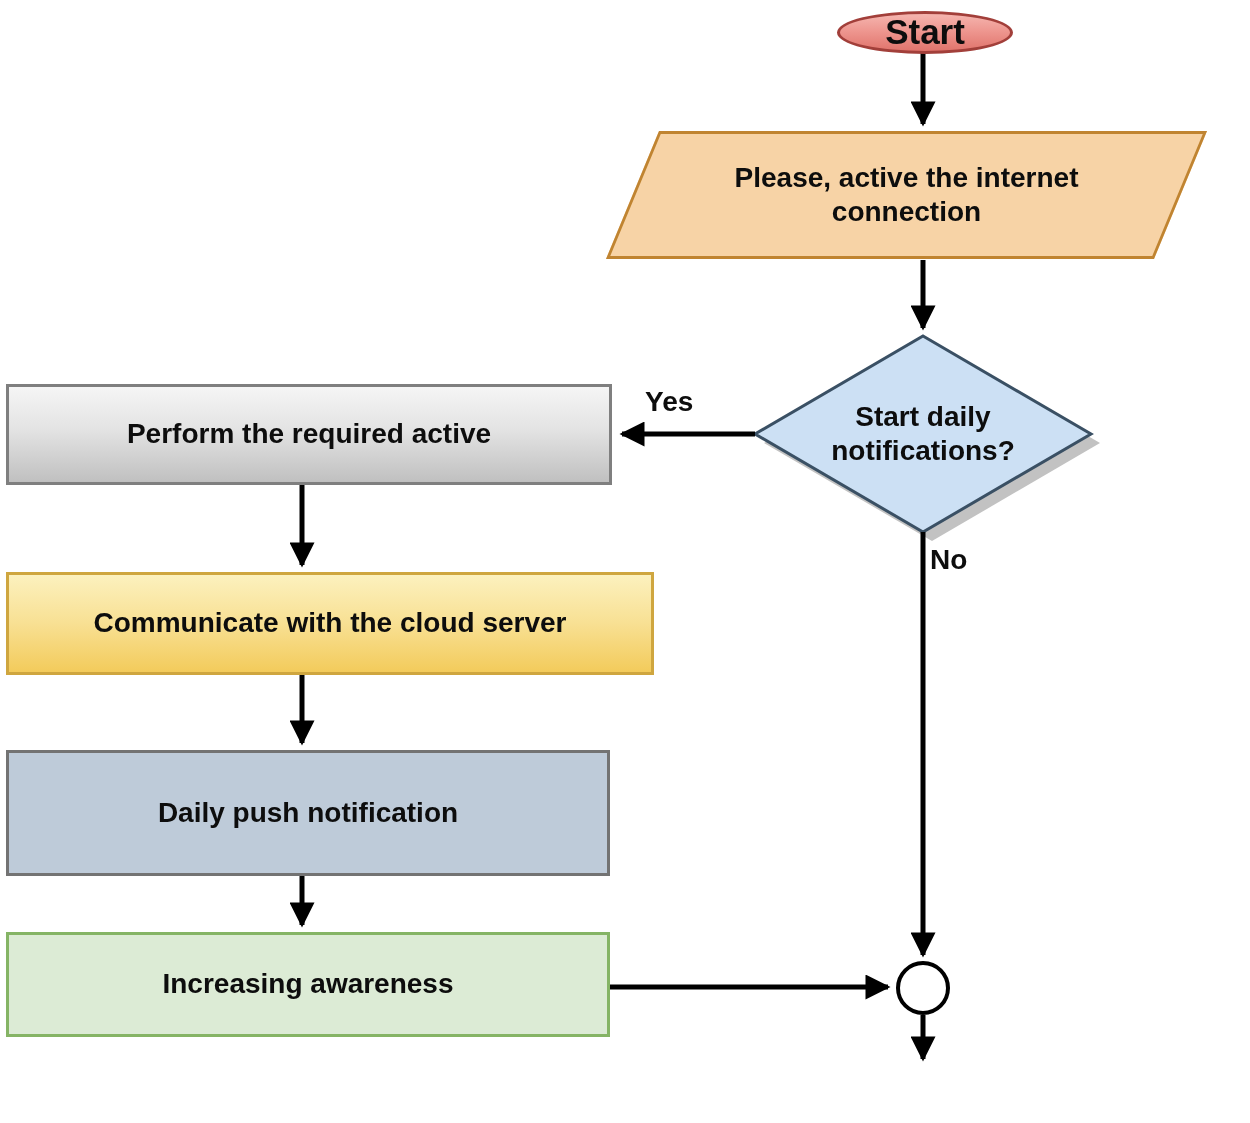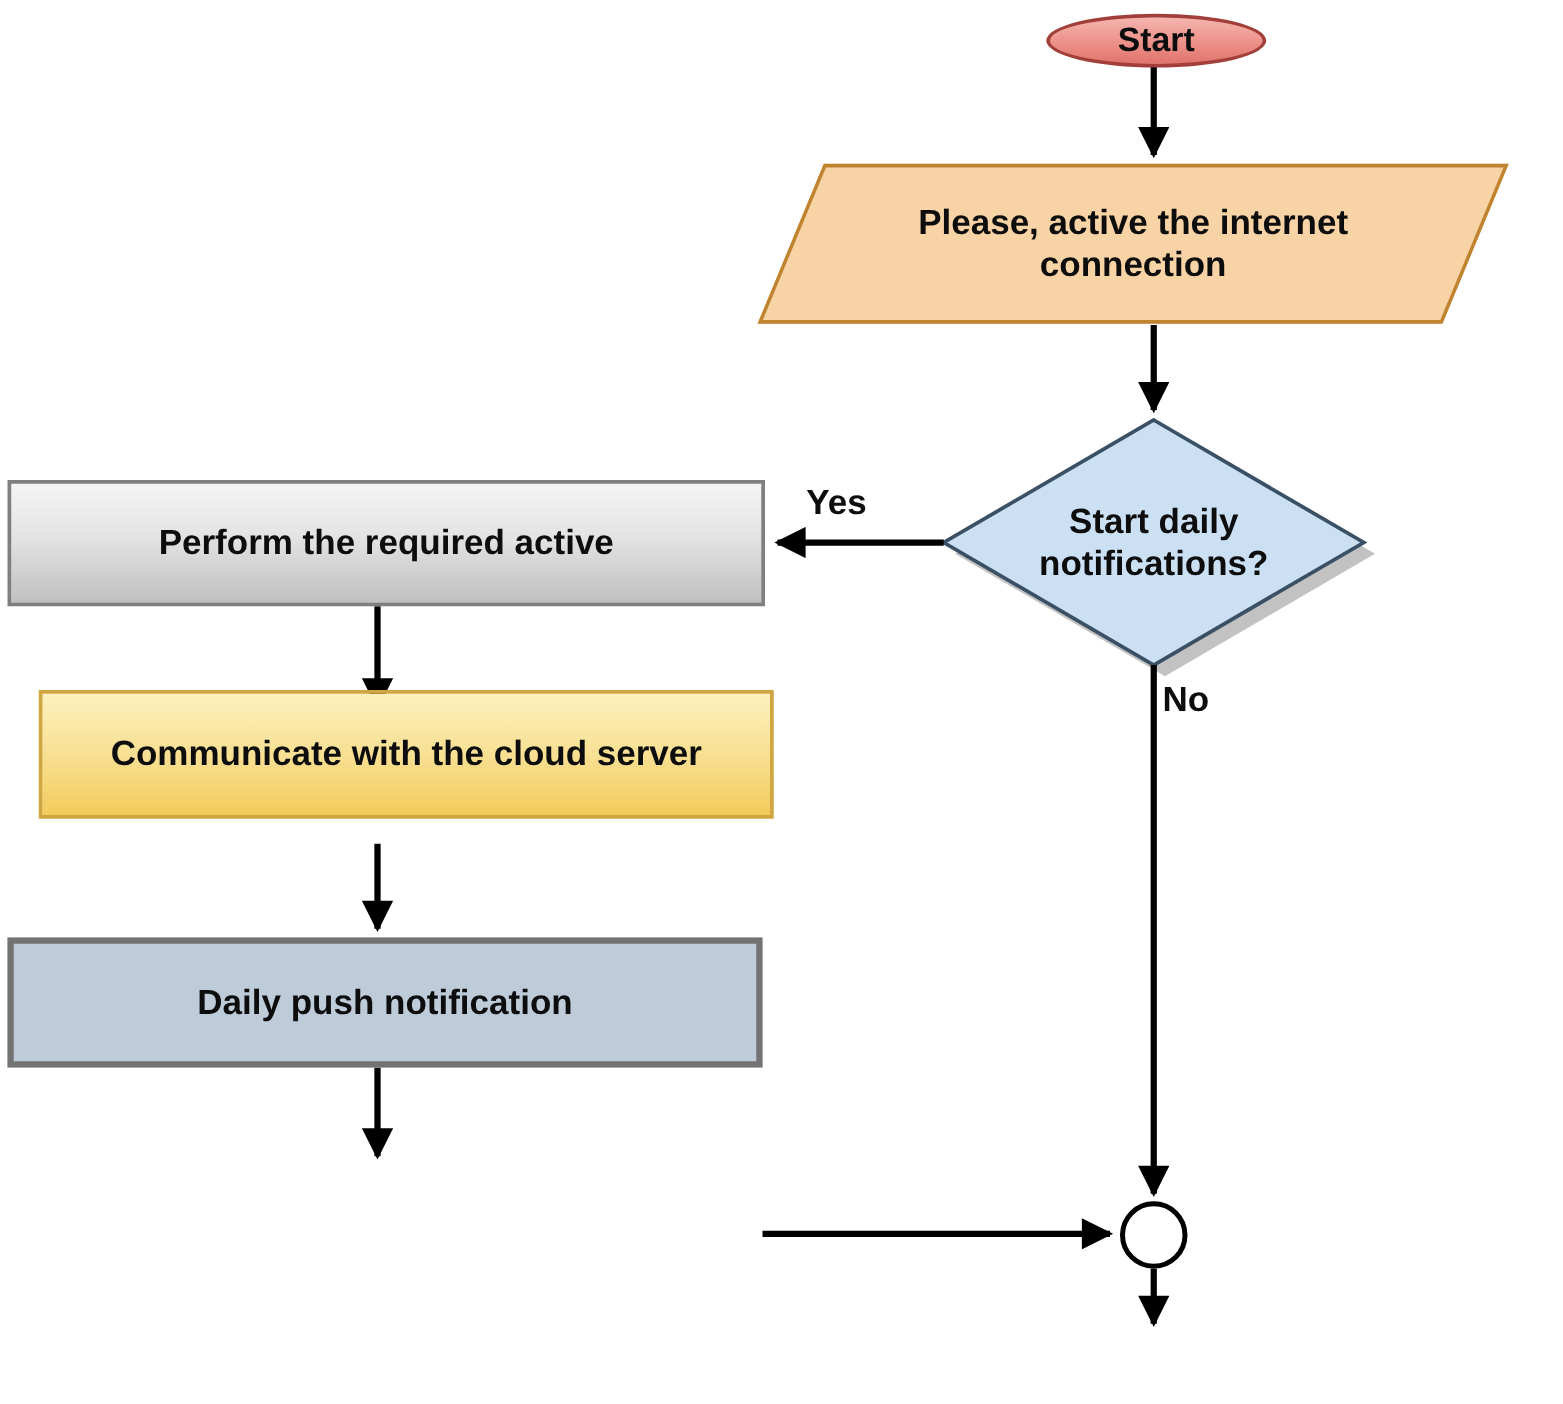--- a/index.html
+++ b/index.html
@@ -11,21 +11,21 @@
   }
   svg.overlay { position:absolute; left:0; top:0; width:1250px; height:1123px; }
   .node {
     position:absolute; display:flex; align-items:center; justify-content:center;
     text-align:center; font-size:28px; line-height:1.22;
   }
   
   .start-ellipse {
     left:837px; top:11px; width:176px; height:43px; border-radius:50%;
     background:linear-gradient(180deg,#f5b5af 0%,#ee9790 45%,#e0746c 100%);
-    border:3px solid #a23f3a; font-size:27px;
+    border:3px solid #a23f3a; font-size:35px;
   }
   .end-ellipse {
     left:833px; top:1066px; width:180px; height:46px; border-radius:50%;
     background:linear-gradient(180deg,#cde8b3 0%,#b8dc95 50%,#a3cd7d 100%);
     border:3px solid #76ae4f; font-size:28px;
   }
   
   .para {
     left:606px; top:131px; width:548px; height:128px;
     background:#f7d3a6; border:3px solid #c08431;
@@ -36,28 +36,27 @@
     transform:skewX(22.5deg);
   }
   .para-label { max-width:470px; }
   
   .rect-gray {
     left:6px; top:384px; width:606px; height:101px;
     background:linear-gradient(180deg,#f5f5f5 0%,#e3e3e3 45%,#c0c0c0 100%);
     border:3px solid #7f7f7f;
   }
   .rect-yellow {
-    left:6px; top:552px; width:588px; height:103px;
+    left:6px; top:572px; width:648px; height:103px;
     background:linear-gradient(180deg,#fcf1be 0%,#f8e093 50%,#f3cb5b 100%);
     border:3px solid #cfa63f;
-    margin-left:25px;
   }
   .rect-bluegray {
-    left:6px; top:750px; width:604px; height:104px;
-    background:#becbd9; border:5px solid #737373;
+    left:6px; top:750px; width:604px; height:126px;
+    background:#becbd9; border:3px solid #737373;
   }
   .rect-green {
     left:6px; top:932px; width:604px; height:105px;
     background:#dcebd5; border:3px solid #85b465;
   }
   
   .diamond-label { left:783px; top:392px; width:280px; height:84px; }
   
   .junction {
     left:896px; top:961px; width:54px; height:54px; border-radius:50%;
@@ -113,20 +112,23 @@
   </div>
 
   <div class="node rect-yellow">
     <span>Communicate with the cloud server</span>
   </div>
 
   <div class="node rect-bluegray">
     <span>Daily push notification</span>
   </div>
 
+  <div class="node rect-green">
+    <span>Increasing awareness</span>
+  </div>
 
   <div class="node junction"></div>
 
 
   <div class="edge-label yes-label">Yes</div>
   <div class="edge-label no-label">No</div>
 
 </div>
 
 </body></html>

